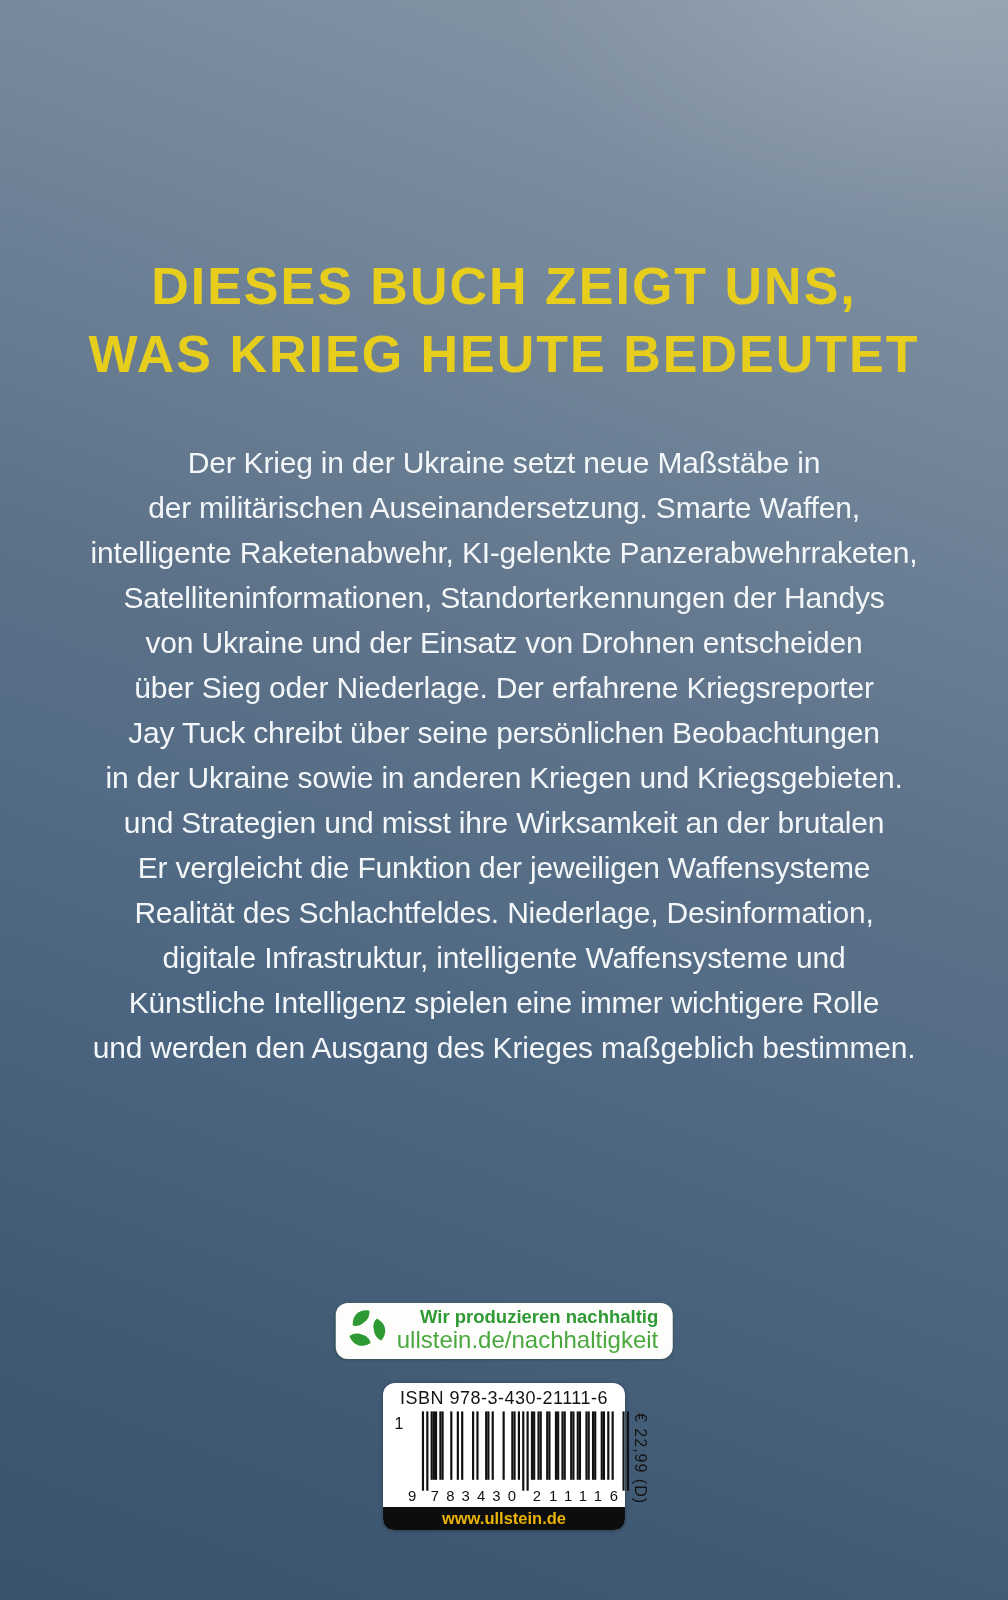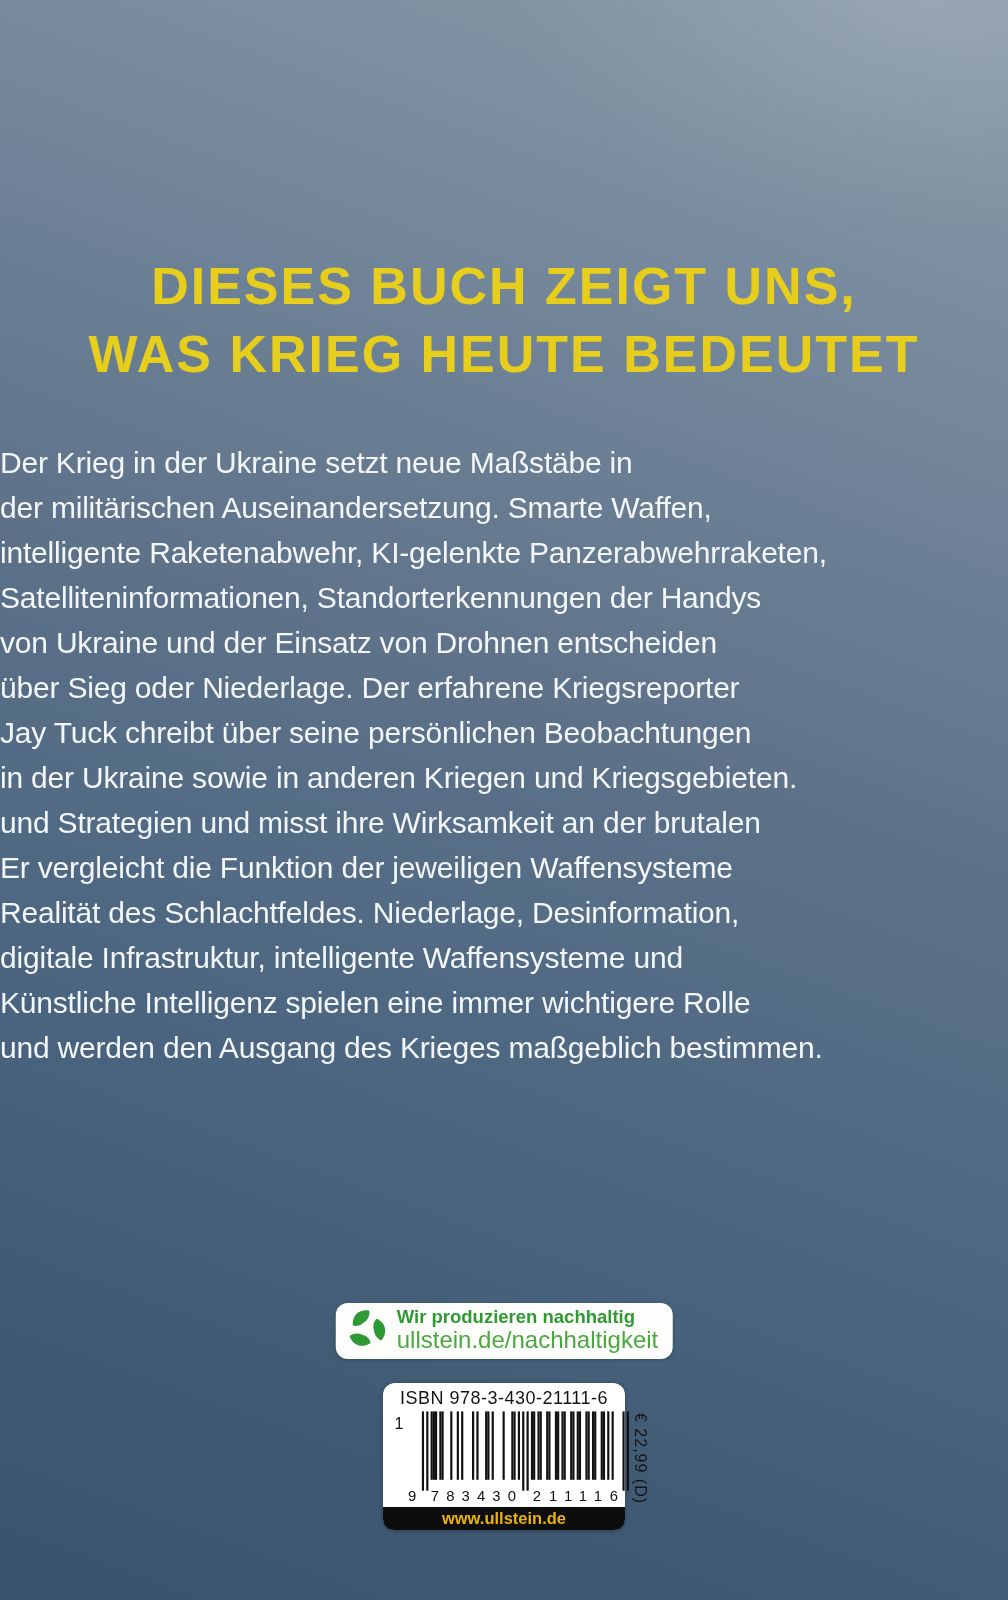--- a/index.html
+++ b/index.html
@@ -14,36 +14,36 @@
 
   
   .headline{
     position:absolute;top:252px;left:0;right:0;text-align:center;
     color:var(--headline-yellow,#e7cd1c);
     font-weight:700;font-size:52px;line-height:68px;letter-spacing:2px;
   }
 
   
   .blurb{
-    position:absolute;top:440px;left:0;right:0;
+    position:absolute;top:440px;left:0;right:0;text-align:center;
     color:var(--body-text,#f3f7f9);
     font-size:30px;line-height:45px;letter-spacing:-0.2px;font-weight:400;
   }
   .blurb .line{white-space:nowrap;}
 
   
   .badge{
     position:absolute;top:1303px;left:50%;transform:translateX(-50%);
     height:56px;box-sizing:border-box;
     background:#fdfefb;border-radius:12px;
     display:flex;align-items:center;gap:9px;
     padding:5px 14px 6px 10px;
     box-shadow:0 0 0 1px rgba(60,130,60,0.18), 0 1px 3px rgba(0,0,0,0.25);
   }
-  .badge-text{display:flex;flex-direction:column;align-items:flex-start;line-height:1.12;}
+  .badge-text{display:flex;flex-direction:column;align-items:flex-end;line-height:1.12;}
   .badge-title{color:var(--badge-green,#2f9a33);font-weight:700;font-size:18.5px;white-space:nowrap;}
   .badge-url{color:var(--badge-green-light,#4aa83f);font-size:24px;white-space:nowrap;}
   .leaf-icon{flex:none;}
 
   
   .barcode-card{
     position:absolute;top:1383px;left:50%;transform:translateX(-50%);
     width:242px;background:var(--card-white,#fff);border-radius:12px;
     box-shadow:0 1px 4px rgba(0,0,0,0.3);
   }

